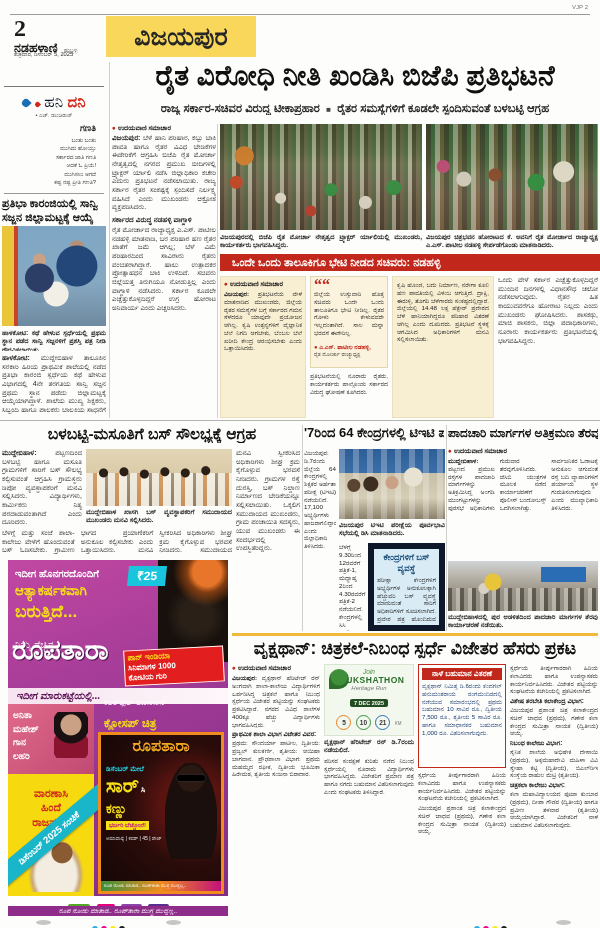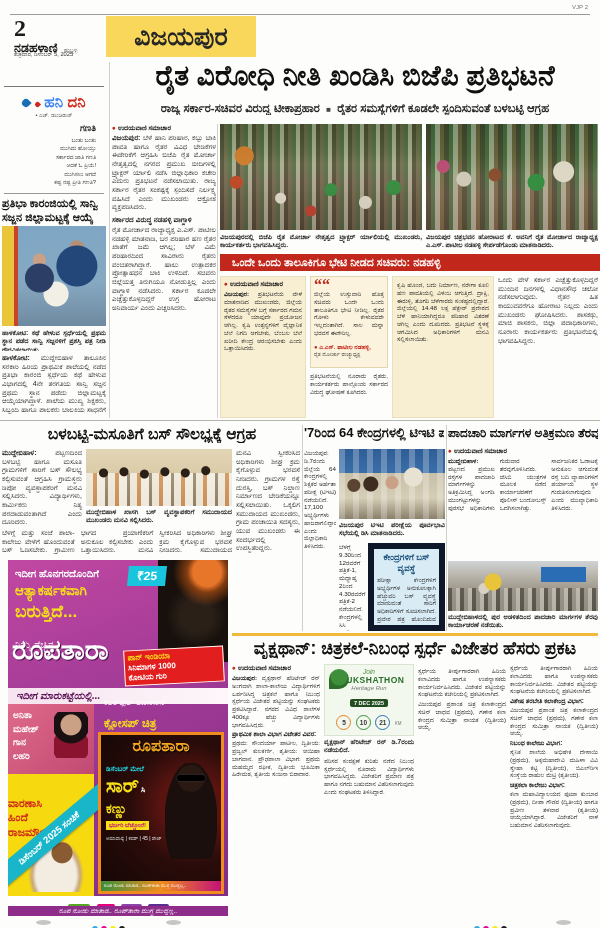--- a/index.html
+++ b/index.html
@@ -92,21 +92,21 @@
 </div>
 <div class="abs" style="left:14px;top:51px;font-size:5.8px;color:#333">ಶುಕ್ರವಾರ, ಡಿಸೆಂಬರ್ 5, 2025</div>
 <div class="abs" style="left:106px;top:16px;width:150px;height:41px;background:#f8d75a;display:flex;align-items:center;justify-content:center">
   <span style="font-size:25px;font-weight:800;color:#262626">ವಿಜಯಪುರ</span>
 </div>
 
 <div class="abs" style="left:4px;top:86px;width:100px;height:106px;border-top:1.5px solid #777;border-bottom:1px solid #999;text-align:center">
   <div style="margin-top:6px">
     <span class="drop" style="background:#1a6fb5"></span>
     <span class="drop" style="background:#d0281c;width:5px;height:5px"></span>
-    <span style="font-size:15px;font-weight:700;color:#3b82f6">ಹನಿ</span>
+    <span style="font-size:15px;font-weight:400;color:#0f172a">ಹನಿ</span>
     <span style="font-size:15px;font-weight:800;color:#d0281c">ದನಿ</span>
   </div>
   <div style="font-size:5.5px;color:#444;margin-top:1px">• ಎಚ್. ಡುಂಡಿರಾಜ್</div>
   <div style="font-size:9px;font-weight:bold;margin-top:4px;text-align:right;padding-right:8px">ಗಣತಿ</div>
   <div style="font-size:5.8px;line-height:1.45;color:#333;text-align:right;padding-right:8px;margin-top:2px">
     <span style="display:block">ಬಂತು ಬಂತು</span>
     <span style="display:block">ಮುಗಿದು ಹೋಯ್ತು</span>
     <span style="display:block">ಸರ್ಕಾರದ ಜಾತಿ ಗಣತಿ</span>
     <span style="display:block">ಅದಕೆ ಓ ಪ್ರಿಯೆ!</span>
     <span style="display:block">ಮುಗಿಸಲು ಆಗದೆ</span>
@@ -228,20 +228,24 @@
       <span style="display:inline-block;width:13px;height:13px;border:1.5px solid #3a8f3a;border-radius:50%;font-size:6.5px;font-weight:bold;line-height:13px;color:#333">10</span>
       <span style="display:inline-block;width:13px;height:13px;border:1.5px solid #2a6db5;border-radius:50%;font-size:6.5px;font-weight:bold;line-height:13px;color:#333">21</span>
       <span style="font-size:4.5px;color:#777">KM</span>
     </div>
   </div>
   <div class="cap" style="margin-top:2px">ವೃಕ್ಷಥಾನ್ ಹೆರಿಟೇಜ್ ರನ್ ಡಿ.7ರಂದು ನಡೆಯಲಿದೆ.</div>
   <div class="t t6" style="margin-top:2px">ಪರಿಸರ ಸಂರಕ್ಷಣೆ ಕುರಿತು ನಡೆದ ನಿಬಂಧ ಸ್ಪರ್ಧೆಯಲ್ಲಿ ನೂರಾರು ವಿದ್ಯಾರ್ಥಿಗಳು ಭಾಗವಹಿಸಿದ್ದರು. ವಿಜೇತರಿಗೆ ಪ್ರಮಾಣ ಪತ್ರ ಹಾಗೂ ನಗದು ಬಹುಮಾನ ವಿತರಿಸಲಾಗುವುದು ಎಂದು ಸಂಘಟಕರು ತಿಳಿಸಿದ್ದಾರೆ.</div>
 </div>
 
 <div class="abs" style="left:418px;top:664px;width:88px;height:248px;overflow:hidden">
+  <div style="border:1.5px solid #c2271b;padding:3px;box-sizing:border-box;height:104px;overflow:hidden">
+    <div style="background:#c2271b;color:#fff;font-size:7.5px;font-weight:bold;text-align:center;padding:1px 0">ನಾಳೆ ಬಹುಮಾನ ವಿತರಣೆ</div>
+    <div class="t t6" style="margin-top:2px;color:#1a3a6e">ವೃಕ್ಷಥಾನ್ ನಿಮಿತ್ತ ಡಿ.6ರಂದು ಕಂದಗಲ್ ಹನುಮಂತರಾಯ ರಂಗಮಂದಿರದಲ್ಲಿ ನಡೆಯುವ ಸಮಾರಂಭದಲ್ಲಿ ಪ್ರಥಮ ಬಹುಮಾನ 10 ಸಾವಿರ ರೂ., ದ್ವಿತೀಯ 7,500 ರೂ., ತೃತೀಯ 5 ಸಾವಿರ ರೂ. ಹಾಗೂ ಸಮಾಧಾನಕರ ಬಹುಮಾನ 1,000 ರೂ. ವಿತರಿಸಲಾಗುವುದು.</div>
+  </div>
   <div class="t t6" style="margin-top:3px">ಸ್ಪರ್ಧೆಯ ತೀರ್ಪುಗಾರರಾಗಿ ಹಿರಿಯ ಕಲಾವಿದರು ಹಾಗೂ ಉಪನ್ಯಾಸಕರು ಕಾರ್ಯನಿರ್ವಹಿಸಿದರು. ವಿಜೇತರ ಪಟ್ಟಿಯನ್ನು ಸಂಘಟನೆಯ ಕಚೇರಿಯಲ್ಲಿ ಪ್ರಕಟಿಸಲಾಗಿದೆ.</div>
   <div class="t t6" style="margin-top:2px">ವಿಜಯಪುರ ಪ್ರಶಾಂತ ಚಿತ್ರ ಕಲಾಕೇಂದ್ರದ ಸಚಿನ್ ಜಾಧವ (ಪ್ರಥಮ), ಗಣೇಶ ಕಲಾ ಕೇಂದ್ರದ ಸುಮಿತ್ರಾ ನಾಯಕ (ದ್ವಿತೀಯ) ಆಯ್ಕೆ.</div>
 </div>
 
 <div class="abs" style="left:510px;top:664px;width:88px;height:248px;overflow:hidden">
   <div class="t t6">ಸ್ಪರ್ಧೆಯ ತೀರ್ಪುಗಾರರಾಗಿ ಹಿರಿಯ ಕಲಾವಿದರು ಹಾಗೂ ಉಪನ್ಯಾಸಕರು ಕಾರ್ಯನಿರ್ವಹಿಸಿದರು. ವಿಜೇತರ ಪಟ್ಟಿಯನ್ನು ಸಂಘಟನೆಯ ಕಚೇರಿಯಲ್ಲಿ ಪ್ರಕಟಿಸಲಾಗಿದೆ.</div>
   <div style="font-size:6.4px;font-weight:bold;margin:2px 0 1px">ವಿಶೇಷ ತರಬೇತಿ ಕಲಾಕೇಂದ್ರ ವಿಭಾಗ:</div>
   <div class="t t6">ವಿಜಯಪುರ ಪ್ರಶಾಂತ ಚಿತ್ರ ಕಲಾಕೇಂದ್ರದ ಸಚಿನ್ ಜಾಧವ (ಪ್ರಥಮ), ಗಣೇಶ ಕಲಾ ಕೇಂದ್ರದ ಸುಮಿತ್ರಾ ನಾಯಕ (ದ್ವಿತೀಯ) ಆಯ್ಕೆ.</div>
   <div style="font-size:6.4px;font-weight:bold;margin:2px 0 1px">ನಿಬಂಧ ಕಾಲೇಜು ವಿಭಾಗ:</div>
   <div class="t t6">ಸೈನಿಕ ಶಾಲೆಯ ಅಭಿಷೇಕ ದೇಸಾಯಿ (ಪ್ರಥಮ), ಅಕ್ಕಮಹಾದೇವಿ ಮಹಿಳಾ ವಿವಿ ಸ್ನೇಹಾ ಕಟ್ಟಿ (ದ್ವಿತೀಯ), ಬಿಎಲ್‌ಡಿಇ ಸಂಸ್ಥೆಯ ರಾಹುಲ ಮೆಟ್ರಿ (ತೃತೀಯ).</div>
@@ -268,21 +272,21 @@
       <span style="display:block">ಅನಿತಾ</span>
       <span style="display:block">ಮಹೇಶ್</span>
       <span style="display:block">ಗಾನ</span>
       <span style="display:block">ಲಹರಿ</span>
     </div>
   </div>
 
   <div style="position:absolute;left:0;top:128px;width:220px;height:16px;background:linear-gradient(90deg,#f6e3ef,#fdf6fa);color:#5a1054;font-size:10px;font-weight:bold;font-style:italic;line-height:16px;padding-left:8px;box-sizing:border-box">ಇದೀಗ ಮಾರುಕಟ್ಟೆಯಲ್ಲಿ...</div>
 
   <div style="position:absolute;left:0;top:214px;width:86px;height:122px;background:#f6d90f">
-    <div style="font-size:11px;font-weight:800;color:#d0281c;margin-top:22px;line-height:1.3">
+    <div style="font-size:11px;font-weight:800;color:#d0281c;text-align:center;margin-top:12px;line-height:1.3">
       <span style="display:block">ವಾರಣಾಸಿ</span>
       <span style="display:block">ಹಿಂದೆ</span>
       <span style="display:block">ರಾಜಮೌಳಿ</span>
     </div>
     <div style="position:absolute;left:18px;bottom:4px;width:60px;height:56px;background:radial-gradient(circle at 60% 30%,#8a5a32 0 10px,transparent 11px),radial-gradient(ellipse at 50% 70%,#f2ede0 0 20px,#caa87a 24px,transparent 28px)"></div>
   </div>
 
   <div style="position:absolute;left:-34px;top:268px;width:150px;height:20px;background:#19b6c9;transform:rotate(-40deg);color:#fff;font-size:9.5px;font-weight:bold;text-align:center;line-height:20px;box-shadow:0 1px 2px rgba(0,0,0,.3)">ಡಿಸೆಂಬರ್ 2025 ಸಂಚಿಕೆ</div>
 
   <div style="position:absolute;left:96px;top:138px;font-size:8px;color:#fff">ಕಲರ್‌ಫುಲ್ ಲೋಕೇಶನ್</div>

